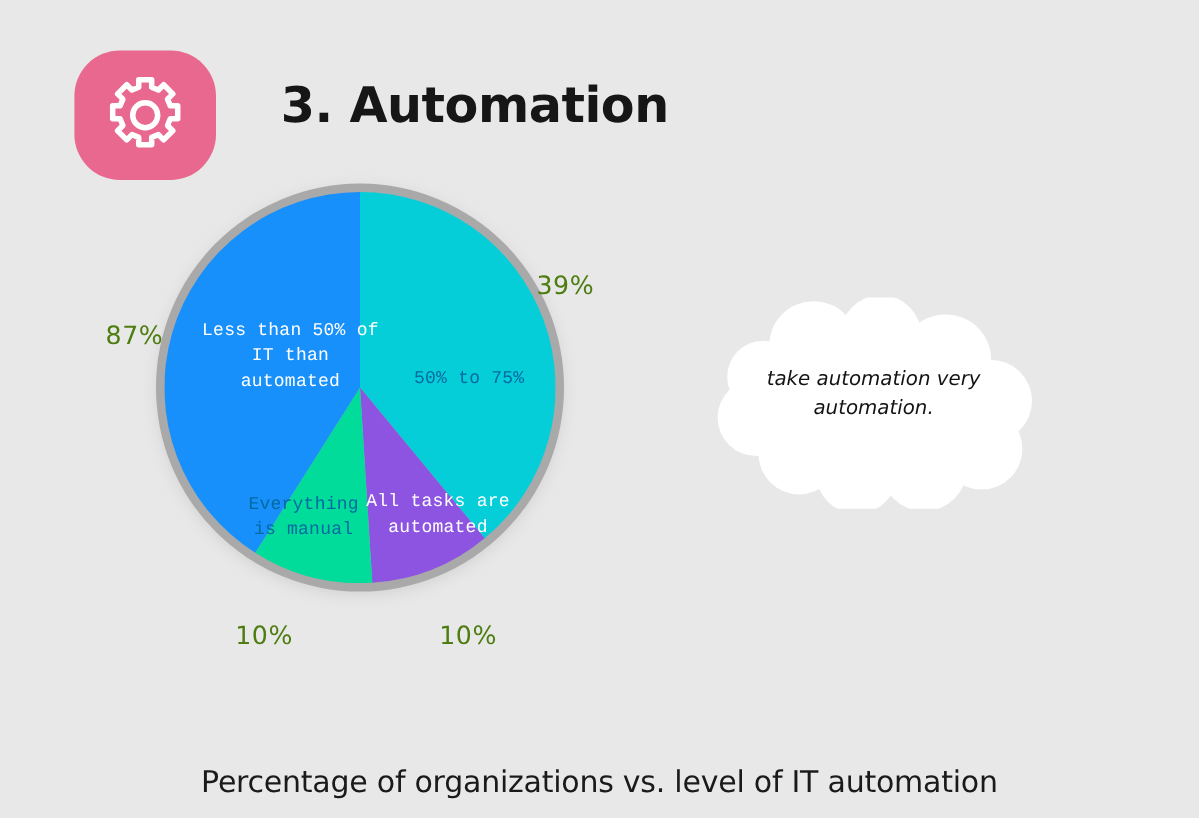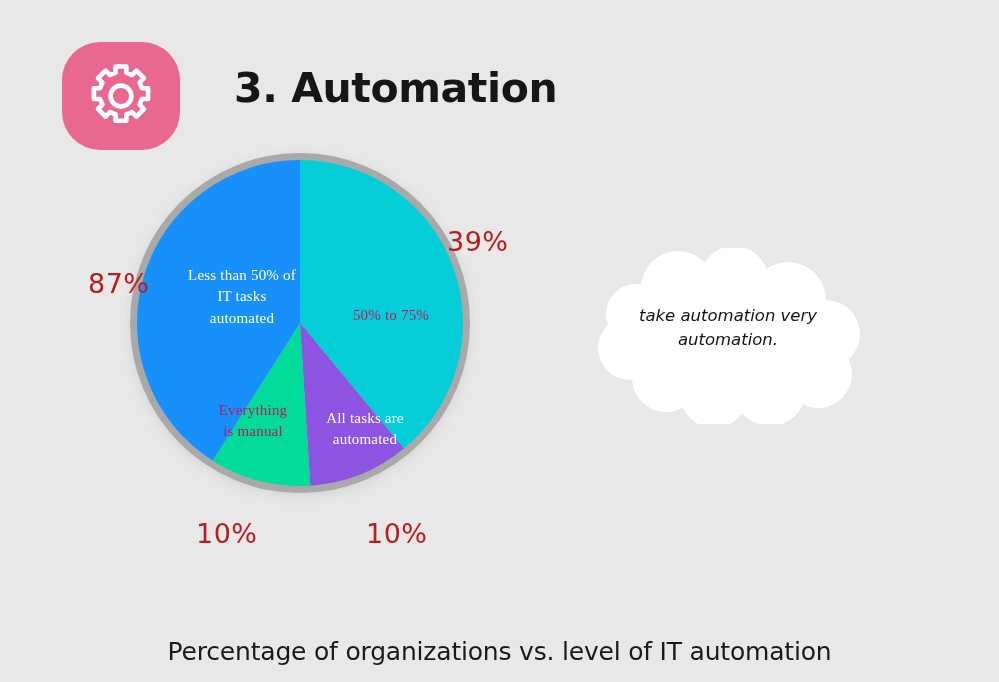--- a/index.html
+++ b/index.html
@@ -90,40 +90,40 @@
   }
   .pie-svg {
     position: absolute;
     left: 7px;
     top: 7px;
   }
 
   .slice-label {
     position: absolute;
     text-align: center;
-    font-family: Liberation Serif, serif;
+    font-family: Liberation Mono, monospace;
     font-size: 15px;
     line-height: 1.42;
     letter-spacing: 0.2px;
     pointer-events: none;
   }
   .slice-label.light { color: #ffffff; }
-  .slice-label.dark  { color: #be185d; }
+  .slice-label.dark  { color: #0369a1; }
 
   .lbl-blue   { left: 22px;  top: 112px; width: 180px; }
   .lbl-cyan   { left: 196px; top: 152px; width: 130px; }
-  .lbl-green  { left: 62px;  top: 247px; width: 122px; }
+  .lbl-green  { left: 62px;  top: 257px; width: 122px; }
   .lbl-purple { left: 172px; top: 255px; width: 126px; }
 
   
   .pct {
     position: absolute;
     font-family: "DejaVu Sans", sans-serif;
-    font-size: 27px;
-    color: #b91c1c;
+    font-size: 21px;
+    color: #4d7c0f;
     letter-spacing: 0.5px;
     white-space: nowrap;
   }
   .pct-41 { left: 88px;  top: 268px; }
   .pct-39 { left: 447px; top: 226px; }
   .pct-10a { left: 196px; top: 518px; }
   .pct-10b { left: 366px; top: 518px; }
 
   
   .cloud {
@@ -190,21 +190,21 @@
       <g>
           <path d="M163 163 L163.00 0.00 A163 163 0 0 1 266.90 288.59 Z" fill="#06ced9"></path>
           <path d="M163 163 L266.90 288.59 A163 163 0 0 1 173.23 325.68 Z" fill="#8c54e0"></path>
           <path d="M163 163 L173.23 325.68 A163 163 0 0 1 75.66 300.63 Z" fill="#01dc9b"></path>
           <path d="M163 163 L75.66 300.63 A163 163 0 0 1 163.00 0.00 Z" fill="#1890fb"></path>
         </g>
     </svg>
 
     <div class="slice-label light lbl-blue">
       <span>Less than 50% of</span><br>
-      <span>IT tasks</span><br>
+      <span>IT than</span><br>
       <span>automated</span>
     </div>
 
     <div class="slice-label dark lbl-cyan">50% to 75%</div>
 
     <div class="slice-label dark lbl-green">
       <span>Everything</span><br>
       <span>is manual</span>
     </div>
 

